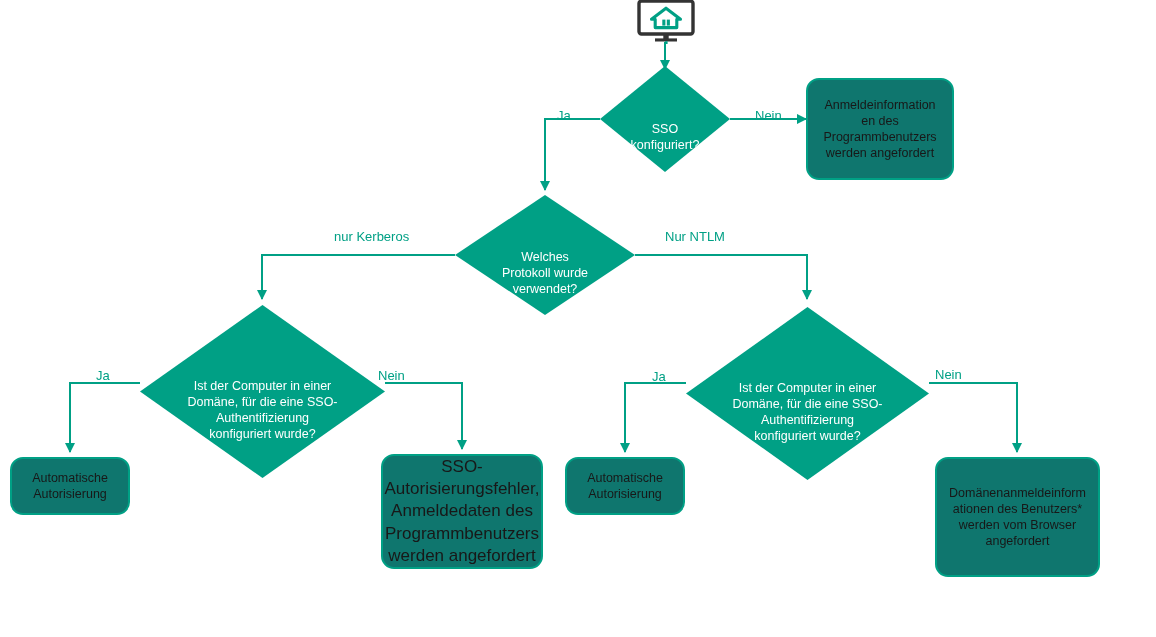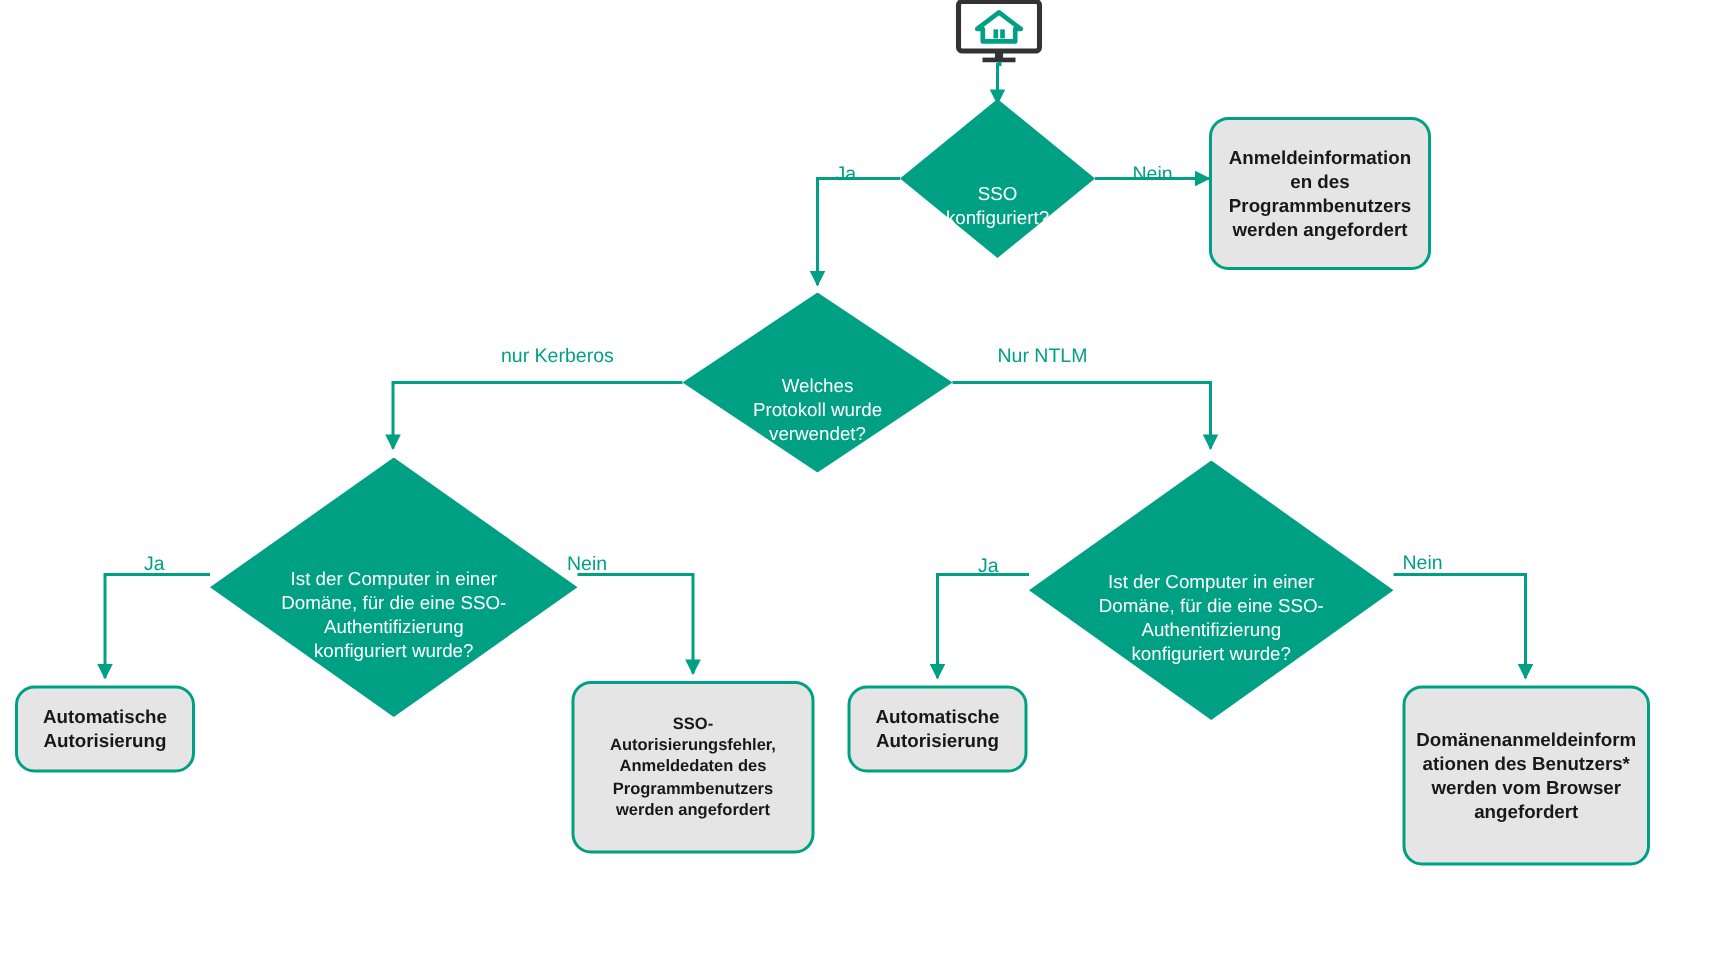--- a/index.html
+++ b/index.html
@@ -48,27 +48,26 @@
     line-height: 1.28;
     white-space: pre-line;
     padding: 0 6px;
     margin-top: 36px;
   }
 
   
   .rbox {
     position: absolute;
     box-sizing: border-box;
-    background: #e5e5e5;
+    background: #0f766e;
     border: 2px solid #00A085;
     border-radius: 13px;
     display: flex;
     align-items: center;
     justify-content: center;
-    font-weight: bold;
   }
   .rbox .blabel {
     color: #181818;
     text-align: center;
     line-height: 1.30;
     white-space: pre-line;
     padding: 0 5px;
   }
 
   
@@ -166,21 +165,21 @@
 Authentifizierung
 konfiguriert wurde?</div>
   </div>
 
   <div class="rbox" style="left:10px; top:457px; width:120px; height:58px;">
     <div class="blabel" style="font-size:12.5px;">Automatische
 Autorisierung</div>
   </div>
 
   <div class="rbox" style="left:381px; top:454px; width:162px; height:115px;">
-    <div class="blabel" style="font-size:11px;">SSO-
+    <div class="blabel" style="font-size:17px;">SSO-
 Autorisierungsfehler,
 Anmeldedaten des
 Programmbenutzers
 werden angefordert</div>
   </div>
 
   <div class="rbox" style="left:565px; top:457px; width:120px; height:58px;">
     <div class="blabel" style="font-size:12.5px;">Automatische
 Autorisierung</div>
   </div>

